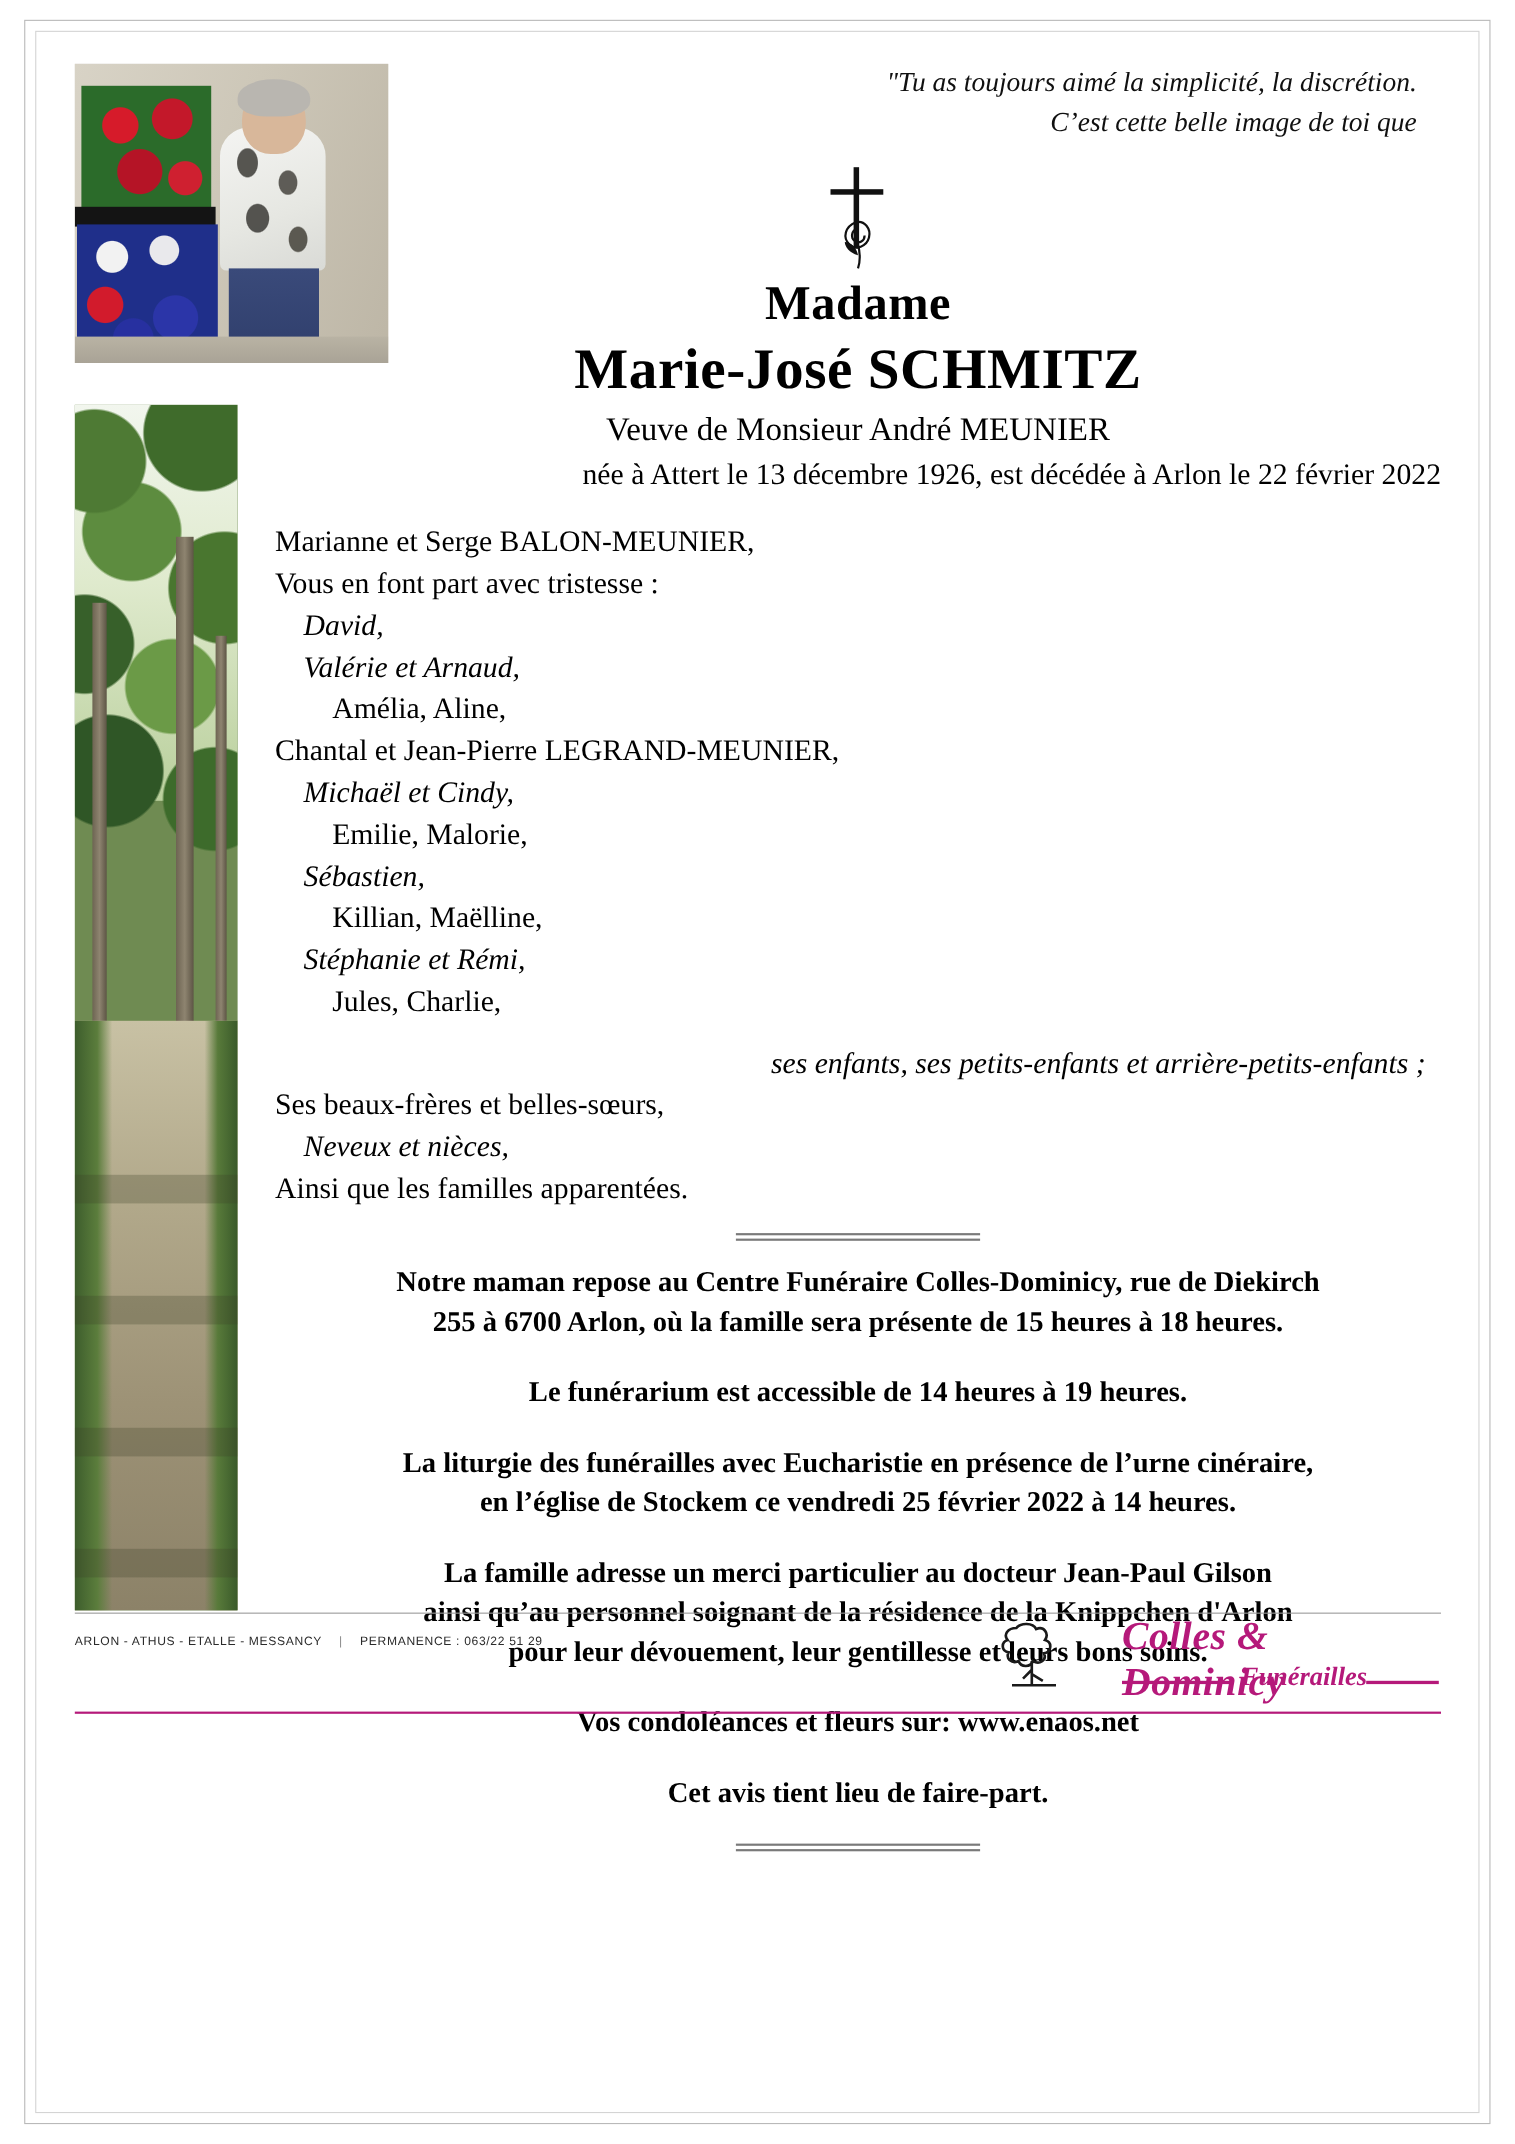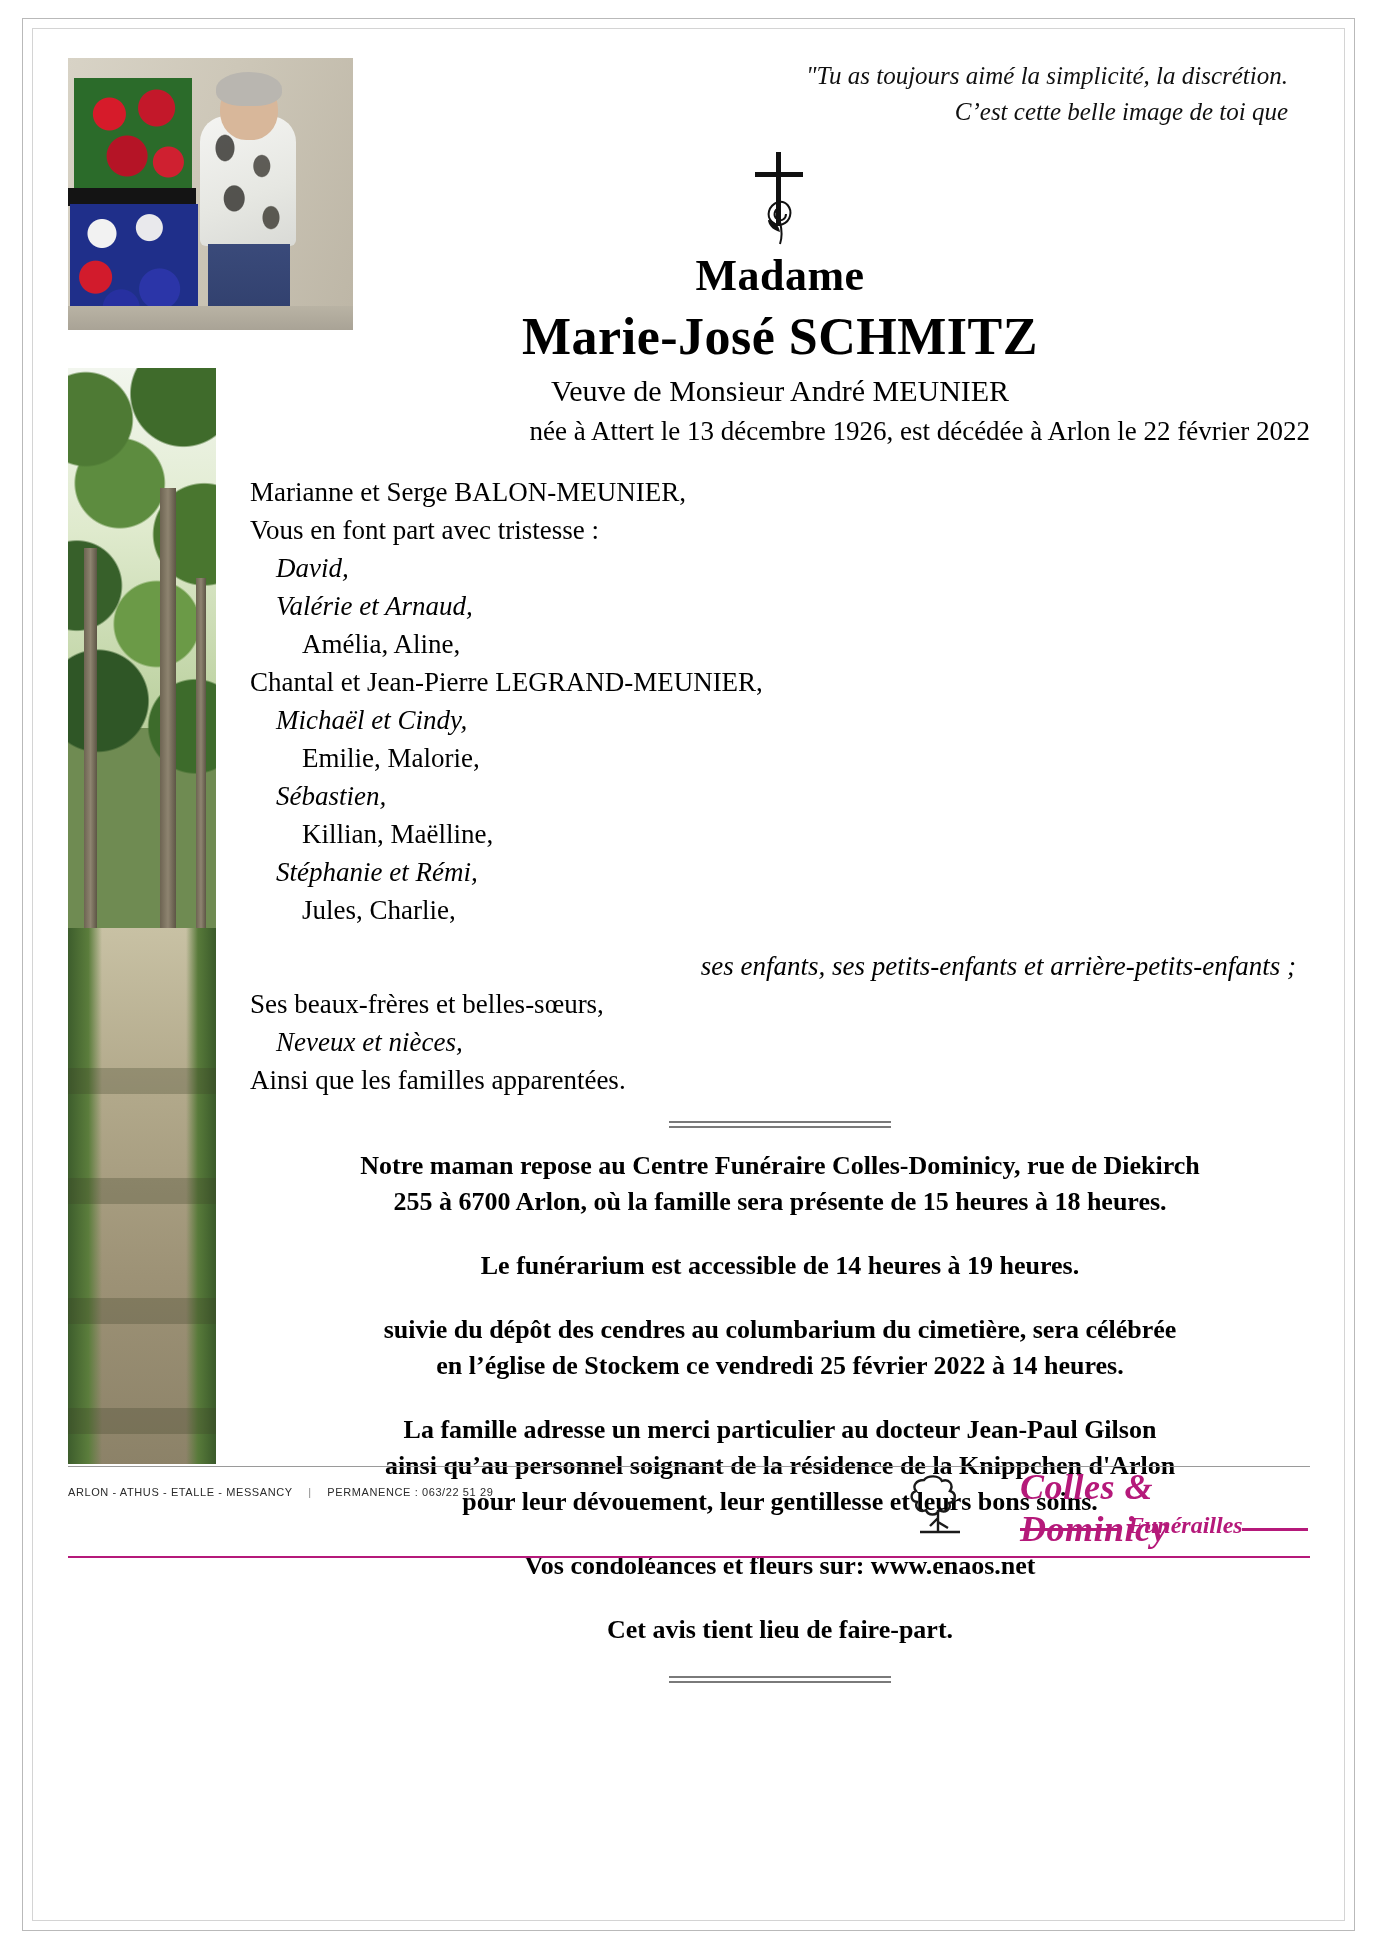--- a/index.html
+++ b/index.html
@@ -477,21 +477,21 @@
     <div class="notice">
       <div>Notre maman repose au Centre Funéraire Colles-Dominicy, rue de Diekirch</div>
       <div>255 à 6700 Arlon, où la famille sera présente de 15 heures à 18 heures.</div>
     </div>
 
     <div class="notice">
       <div>Le funérarium est accessible de 14 heures à 19 heures.</div>
     </div>
 
     <div class="notice">
-      <div>suivie du dépôt des cendres au columbarium du cimetière, sera célébrée</div>
+      <div>La liturgie des funérailles avec Eucharistie en présence de l’urne cinéraire,</div>
       <div>en l’église de Stockem ce vendredi 25 février 2022 à 14 heures.</div>
     </div>
 
     <div class="notice">
       <div>La famille adresse un merci particulier au docteur Jean-Paul Gilson</div>
       <div>ainsi qu’au personnel soignant de la résidence de la Knippchen d'Arlon</div>
       <div>pour leur dévouement, leur gentillesse et leurs bons soins.</div>
     </div>
 
     <div class="notice">

